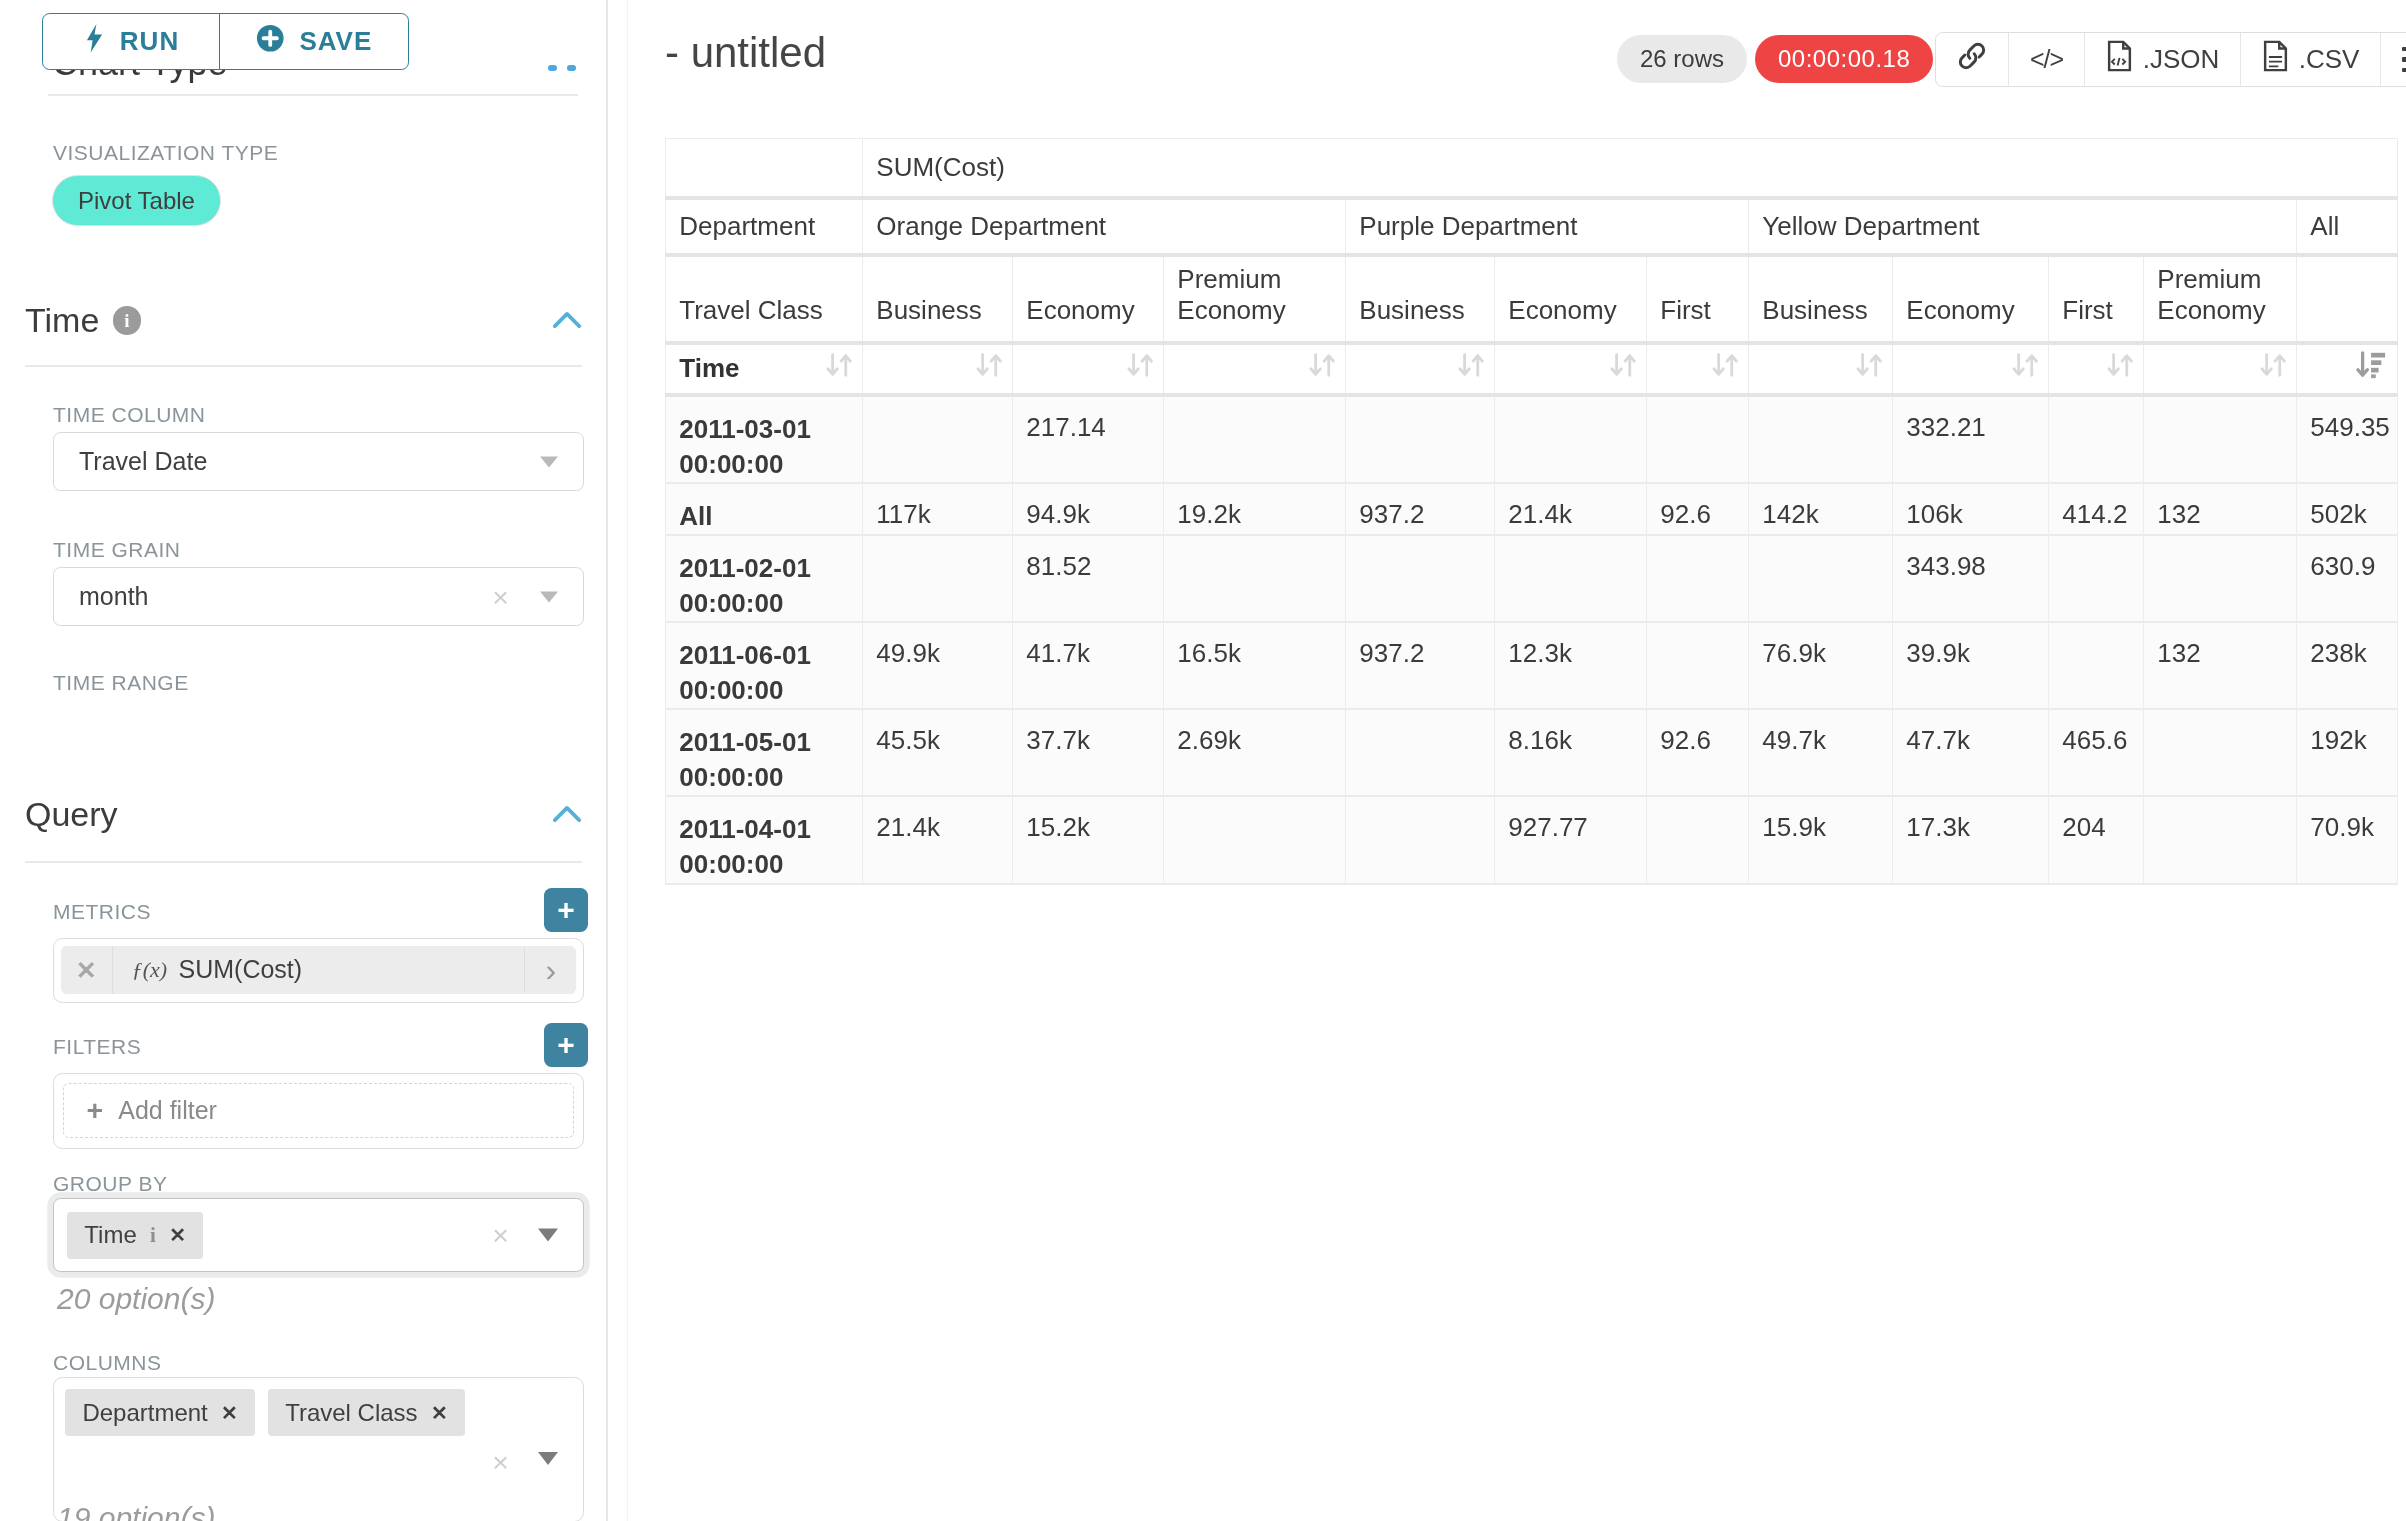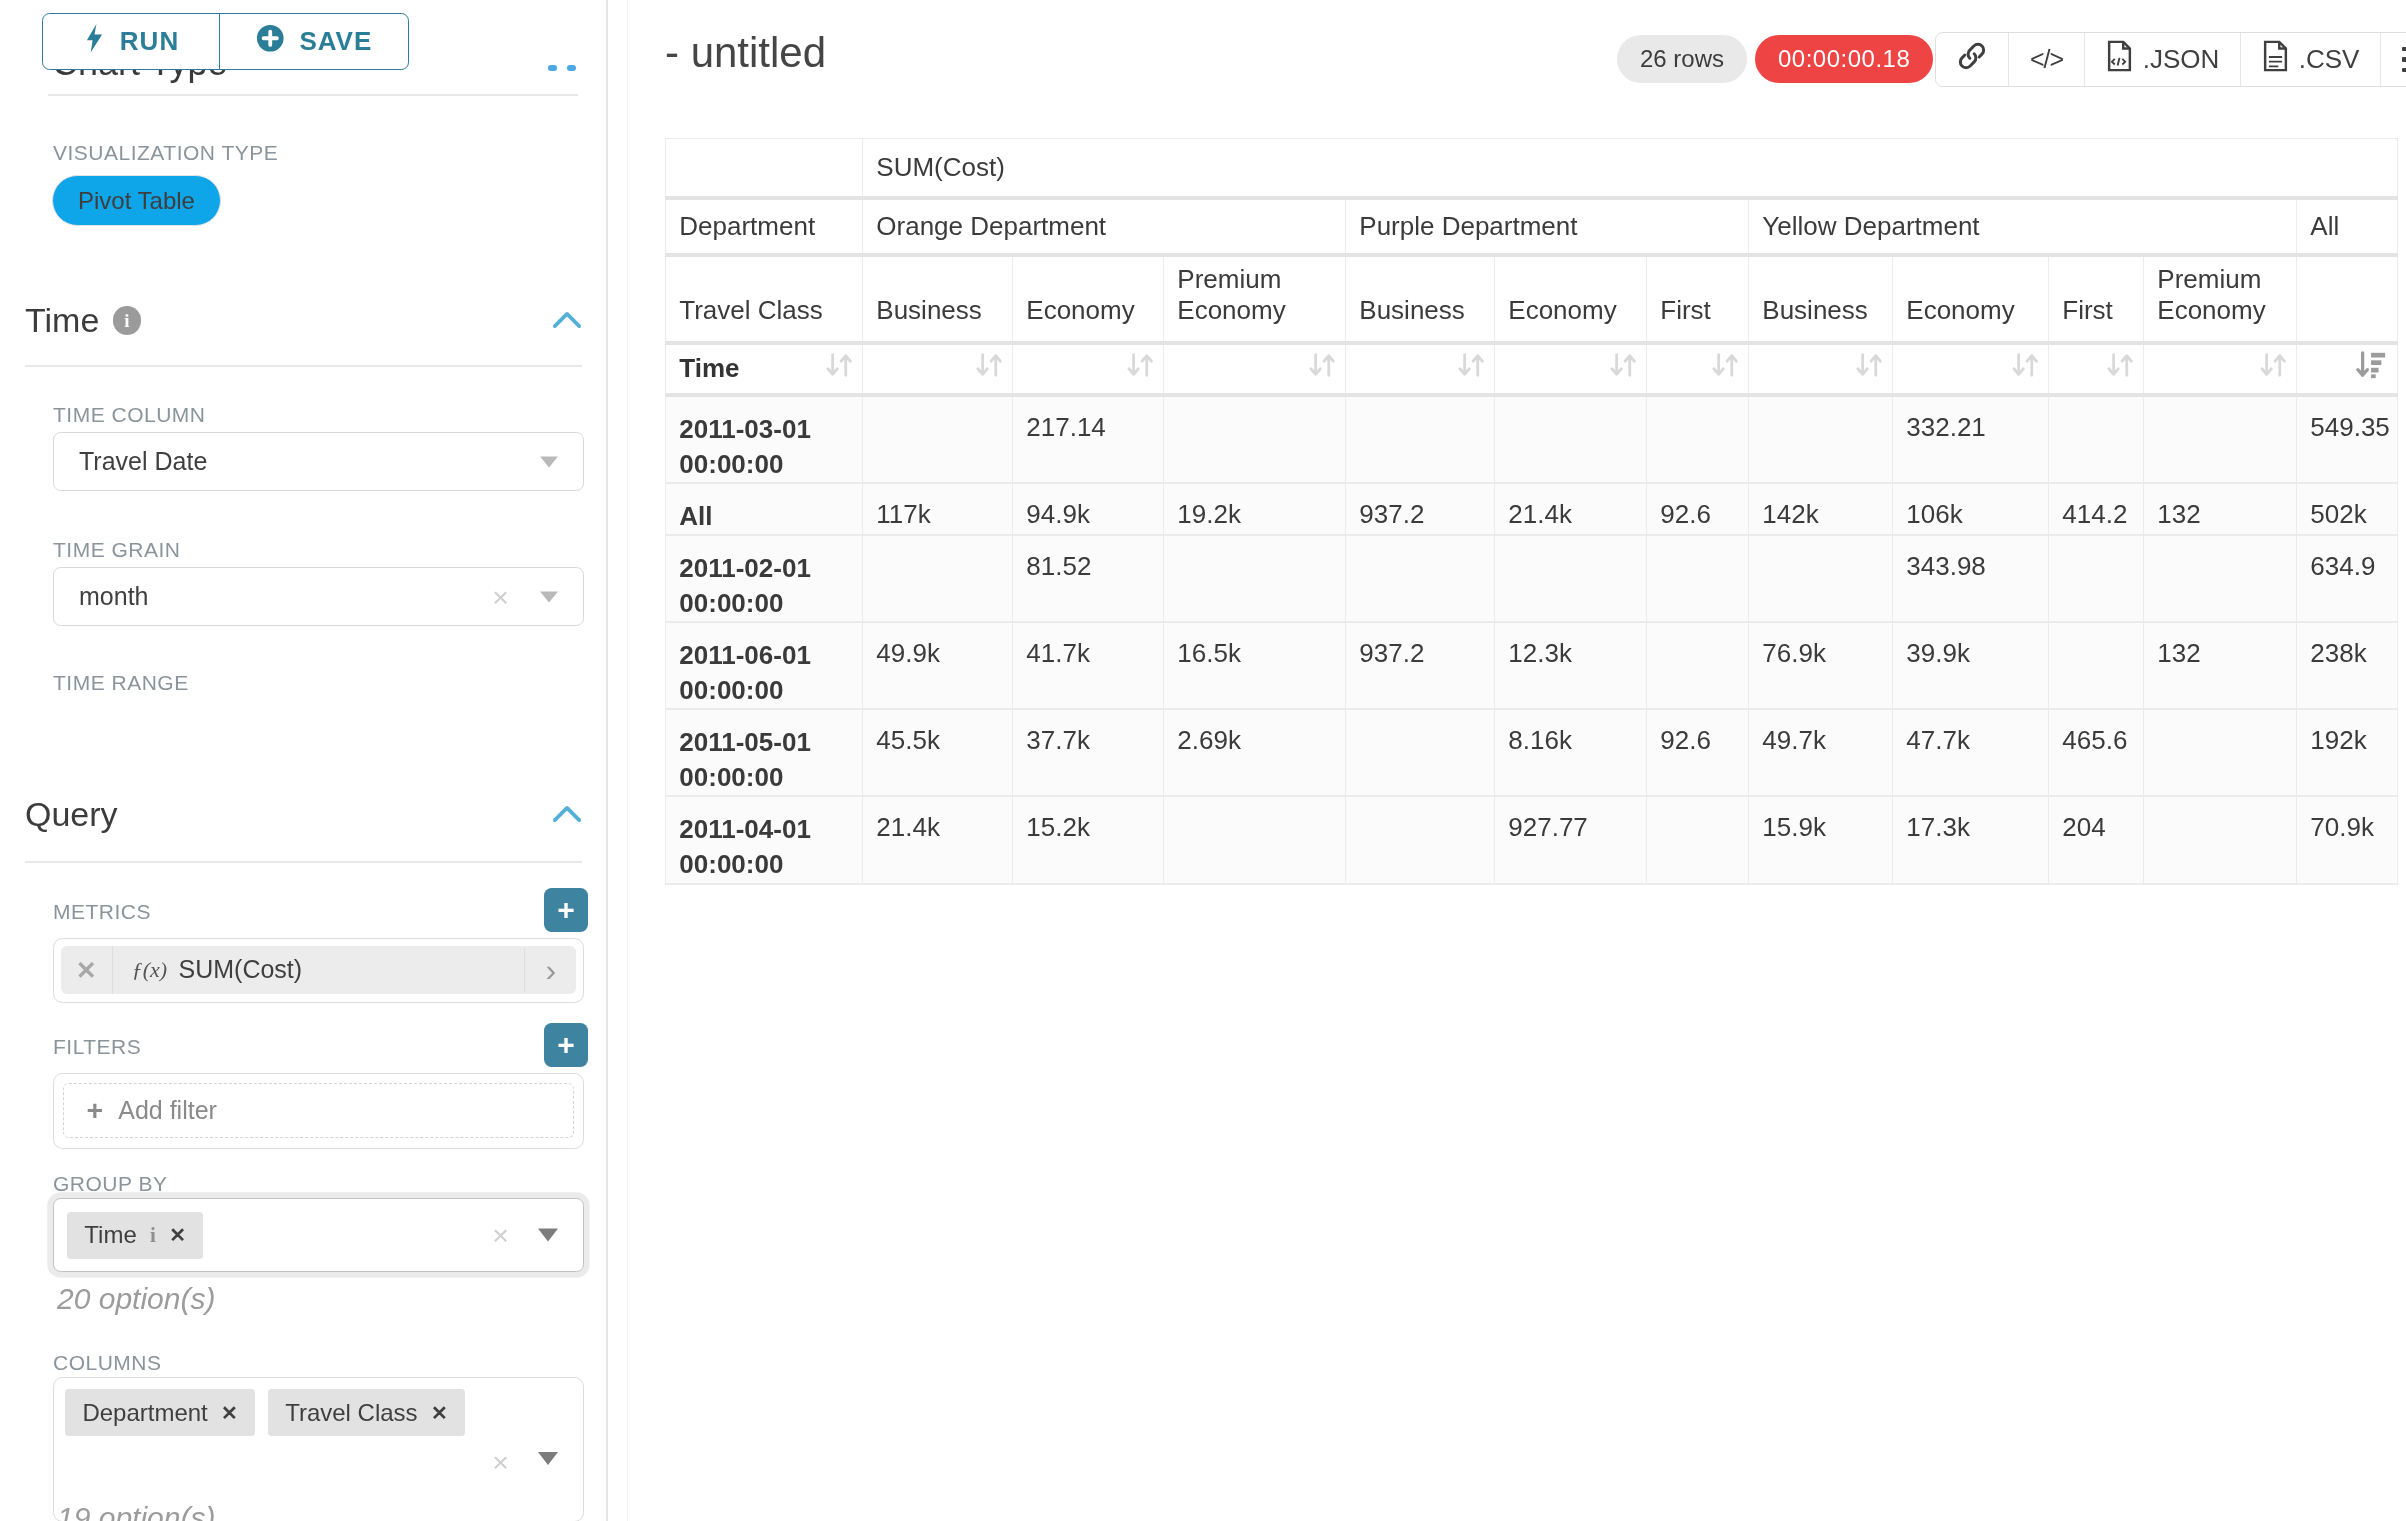--- a/index.html
+++ b/index.html
@@ -15,21 +15,21 @@
   .clipped-heading{position:absolute;left:52px;top:42px;font-size:36px;color:#3a3a3a;z-index:1;white-space:nowrap;}
   .btnbar{position:absolute;left:42px;top:13.3px;display:flex;z-index:2;}
   .tealbtn{display:flex;align-items:center;justify-content:center;gap:15px;background:#fff;
     border:1.9px solid #2b7e98;color:#2b7e98;font-size:26px;font-weight:bold;letter-spacing:1px;height:55px;}
   .tealbtn.run{width:177px;border-radius:7.6px 0 0 7.6px;}
   .tealbtn.save{width:188px;border-radius:0 7.6px 7.6px 0;margin-left:-1.9px;}
   .handle-dot{position:absolute;top:65px;width:8.6px;height:5.7px;border-radius:2.9px;background:#4da7e3;z-index:3;}
   .hr1{position:absolute;left:48px;top:94px;width:530px;height:1.9px;background:#e9e9e9;z-index:0;}
 
   .ctl-label{position:absolute;left:53px;font-size:21px;letter-spacing:0.5px;color:#8a959b;}
-  .pill{display:inline-flex;align-items:center;background:#0ea5e9;border:1px solid #e3e3e3;
+  .pill{display:inline-flex;align-items:center;background:#5eead4;border:1px solid #e3e3e3;
         border-radius:28.5px;font-size:24px;color:#3e3e3e;padding:10.5px 25px;}
   .section-head{position:absolute;left:25px;width:557px;display:flex;align-items:center;}
   .section-title{font-size:34px;color:#3c3c3c;}
   .info-circle{display:inline-flex;align-items:center;justify-content:center;width:28.5px;height:28.5px;
         border-radius:50%;background:#9b9b9b;color:#fff;font-size:19px;font-weight:bold;margin-left:13.3px;
         font-family:"Liberation Serif",serif;}
   .chev{margin-left:auto;}
   .hr2{position:absolute;left:25px;width:557px;height:1.9px;background:#e9e9e9;}
 
   .selectbox{position:absolute;left:53px;width:531px;height:59px;border:1.9px solid #d8d8d8;border-radius:7.6px;
@@ -475,21 +475,21 @@
           <td></td>
           <td>81.52</td>
           <td></td>
           <td></td>
           <td></td>
           <td></td>
           <td></td>
           <td>343.98</td>
           <td></td>
           <td></td>
-          <td>634.9</td>
+          <td>630.9</td>
         </tr>
         <tr style="height:83px;">
           <td class="rowlab">2011-06-01 00:00:00</td>
           <td>49.9k</td>
           <td>41.7k</td>
           <td>16.5k</td>
           <td>937.2</td>
           <td>12.3k</td>
           <td></td>
           <td>76.9k</td>

